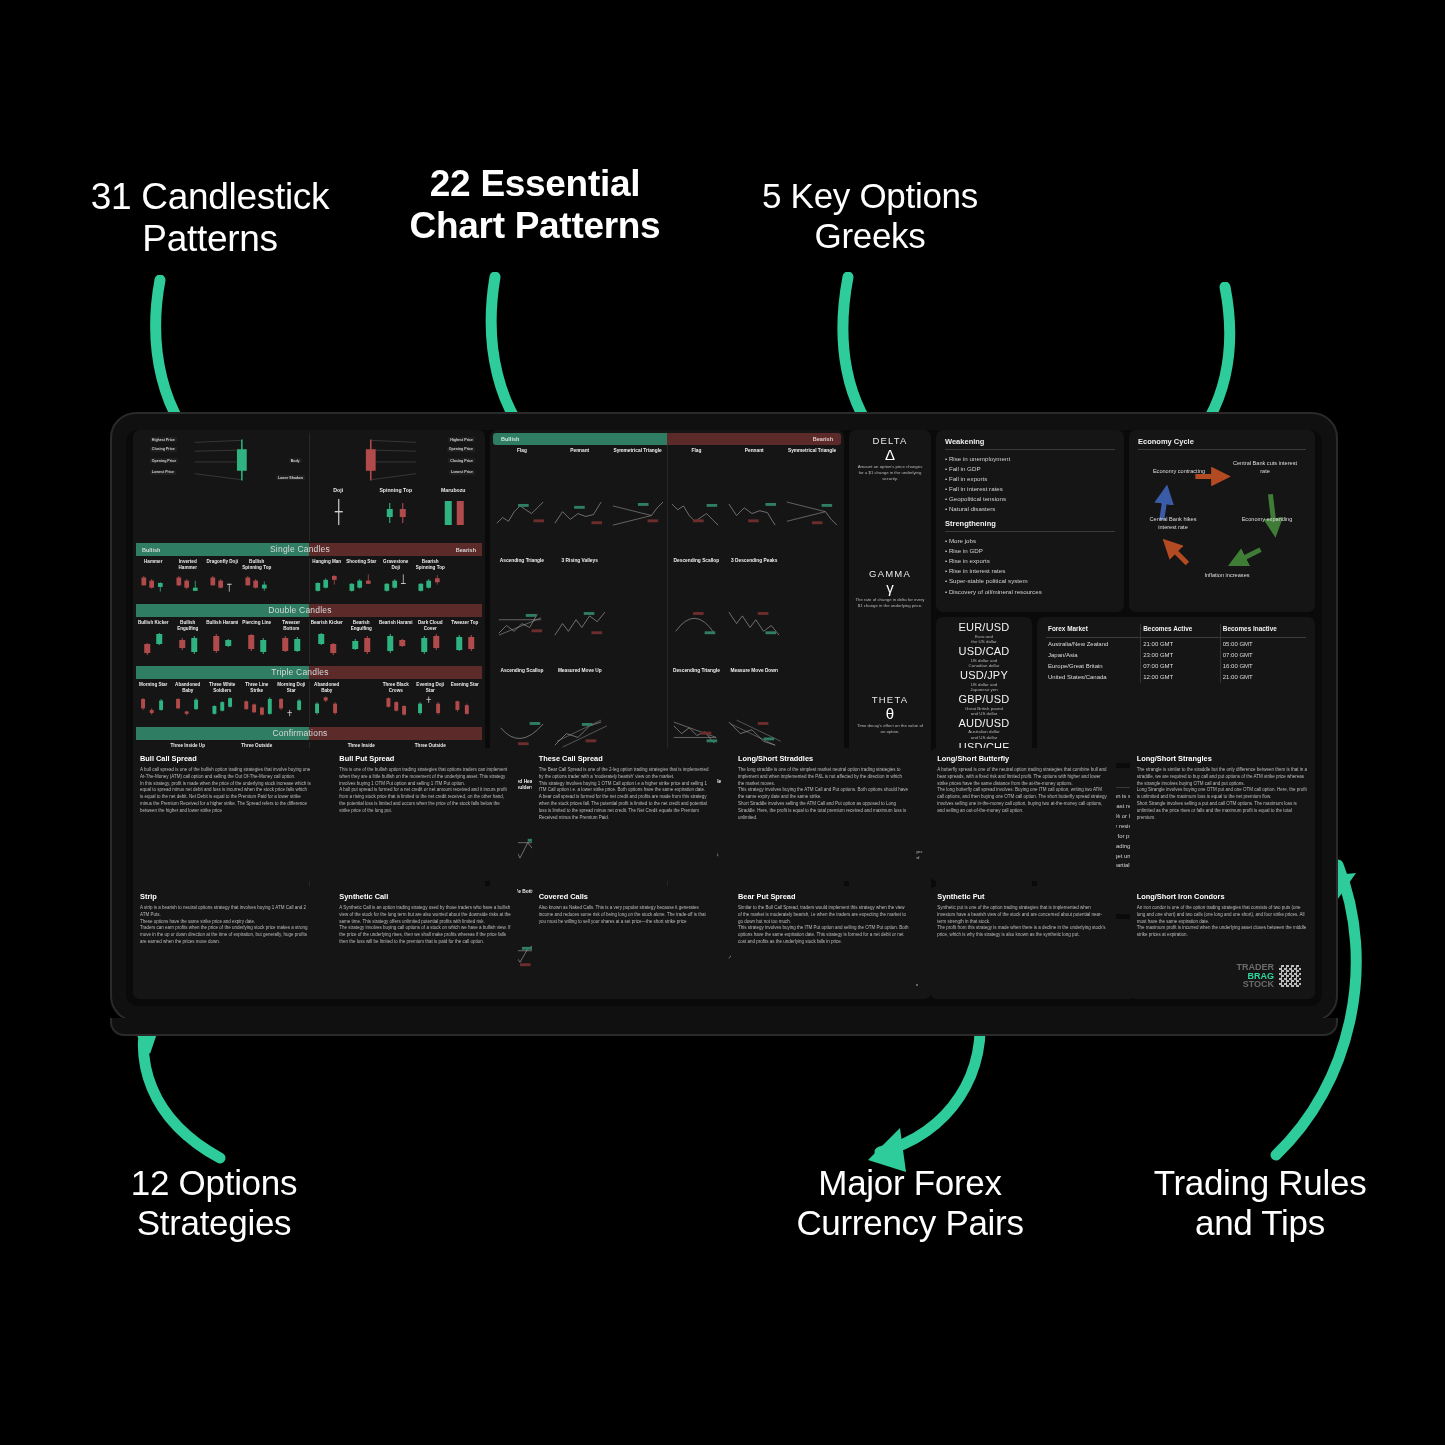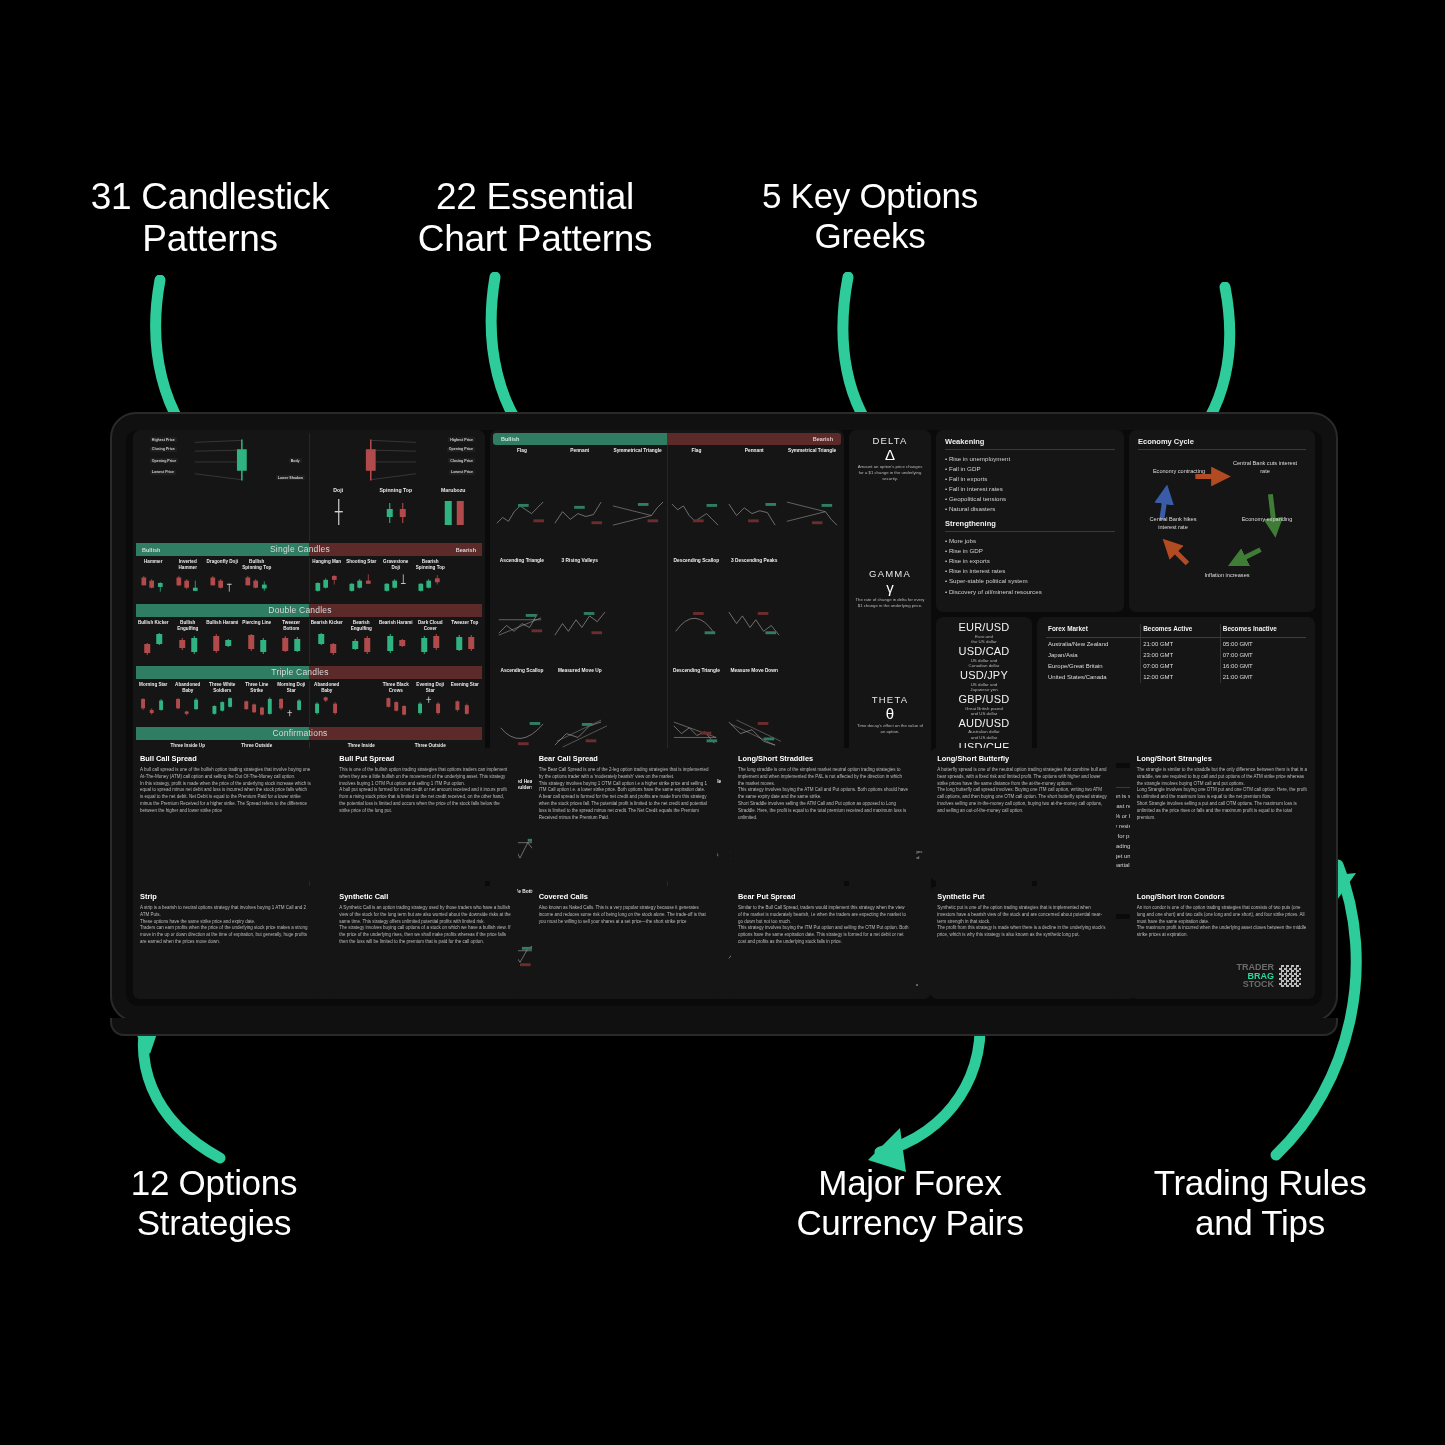--- a/index.html
+++ b/index.html
@@ -15,21 +15,21 @@
   .callout {
     position: absolute;
     color: #fff;
     text-align: center;
     font-weight: 400;
     line-height: 1.14;
     letter-spacing: -0.3px;
     white-space: pre-line;
   }
   #c-candle   { left: 20px;  top: 176px; width: 380px; font-size: 37px; }
-  #c-chart    { left: 370px; top: 176px; width: 330px; font-size: 37px; }
+  #c-chart    { left: 370px; top: 163px; width: 330px; font-size: 37px; font-weight: bold; }
   #c-greeks   { left: 710px; top: 176px; width: 320px; font-size: 35px; }
   #c-terms    { left: 1060px;top: 140px; width: 340px; font-size: 35px; }
   #c-options  { left: 64px;  top: 1163px;width: 300px; font-size: 35px; }
   #c-forex    { left: 760px; top: 1163px;width: 300px; font-size: 35px; }
   #c-rules    { left: 1110px;top: 1163px;width: 300px; font-size: 35px; }
 
   .arrow { position: absolute; pointer-events: none; }
 
   
   #laptop {
@@ -1011,21 +1011,21 @@
               <h5>Bull Call Spread</h5>
               <p style="white-space:pre-line">A bull call spread is one of the bullish option trading strategies that involve buying one At-The-Money (ATM) call option and selling the Out Of-The-Money call option.
 In this strategy, profit is made when the price of the underlying stock increase which is equal to spread minus net debit and loss is incurred when the stock price falls which is equal to the net debit. Net Debit is equal to the Premium Paid for a lower strike minus the Premium Received for a higher strike. The Spread refers to the difference between the higher and lower strike price</p>
             </div>
           <div class="scell panel" style="padding:6px 7px">
               <h5>Bull Put Spread</h5>
               <p style="white-space:pre-line">This is one of the bullish option trading strategies that options traders can implement when they are a little bullish on the movement of the underlying asset. This strategy involves buying 1 OTM Put option and selling 1 ITM Put option.
 A bull put spread is formed for a net credit or net amount received and it incurs profit from a rising stock price that is limited to the net credit received, on the other hand, the potential loss is limited and occurs when the price of the stock falls below the strike price of the long put.</p>
             </div>
           <div class="scell panel" style="padding:6px 7px">
-              <h5>Bear Call Spread</h5>
+              <h5>These Call Spread</h5>
               <p style="white-space:pre-line">The Bear Call Spread is one of the 2-leg option trading strategies that is implemented by the options trader with a 'moderately bearish' view on the market.
 This strategy involves buying 1 OTM Call option i.e a higher strike price and selling 1 ITM Call option i.e. a lower strike price. Both options have the same expiration date.
 A bear call spread is formed for the net credit and profits are made from this strategy when the stock prices fall. The potential profit is limited to the net credit and potential loss is limited to the spread minus net credit. The Net Credit equals the Premium Received minus the Premium Paid.</p>
             </div>
           <div class="scell panel" style="padding:6px 7px">
               <h5>Long/Short Straddles</h5>
               <p style="white-space:pre-line">The long straddle is one of the simplest market neutral option trading strategies to implement and when implemented the P&amp;L is not affected by the direction in which the market moves.
 This strategy involves buying the ATM Call and Put options. Both options should have the same expiry date and the same strike.
 Short Straddle involves selling the ATM Call and Put option as opposed to Long Straddle. Here, the profit is equal to the total premium received and maximum loss is unlimited.</p>
             </div>

